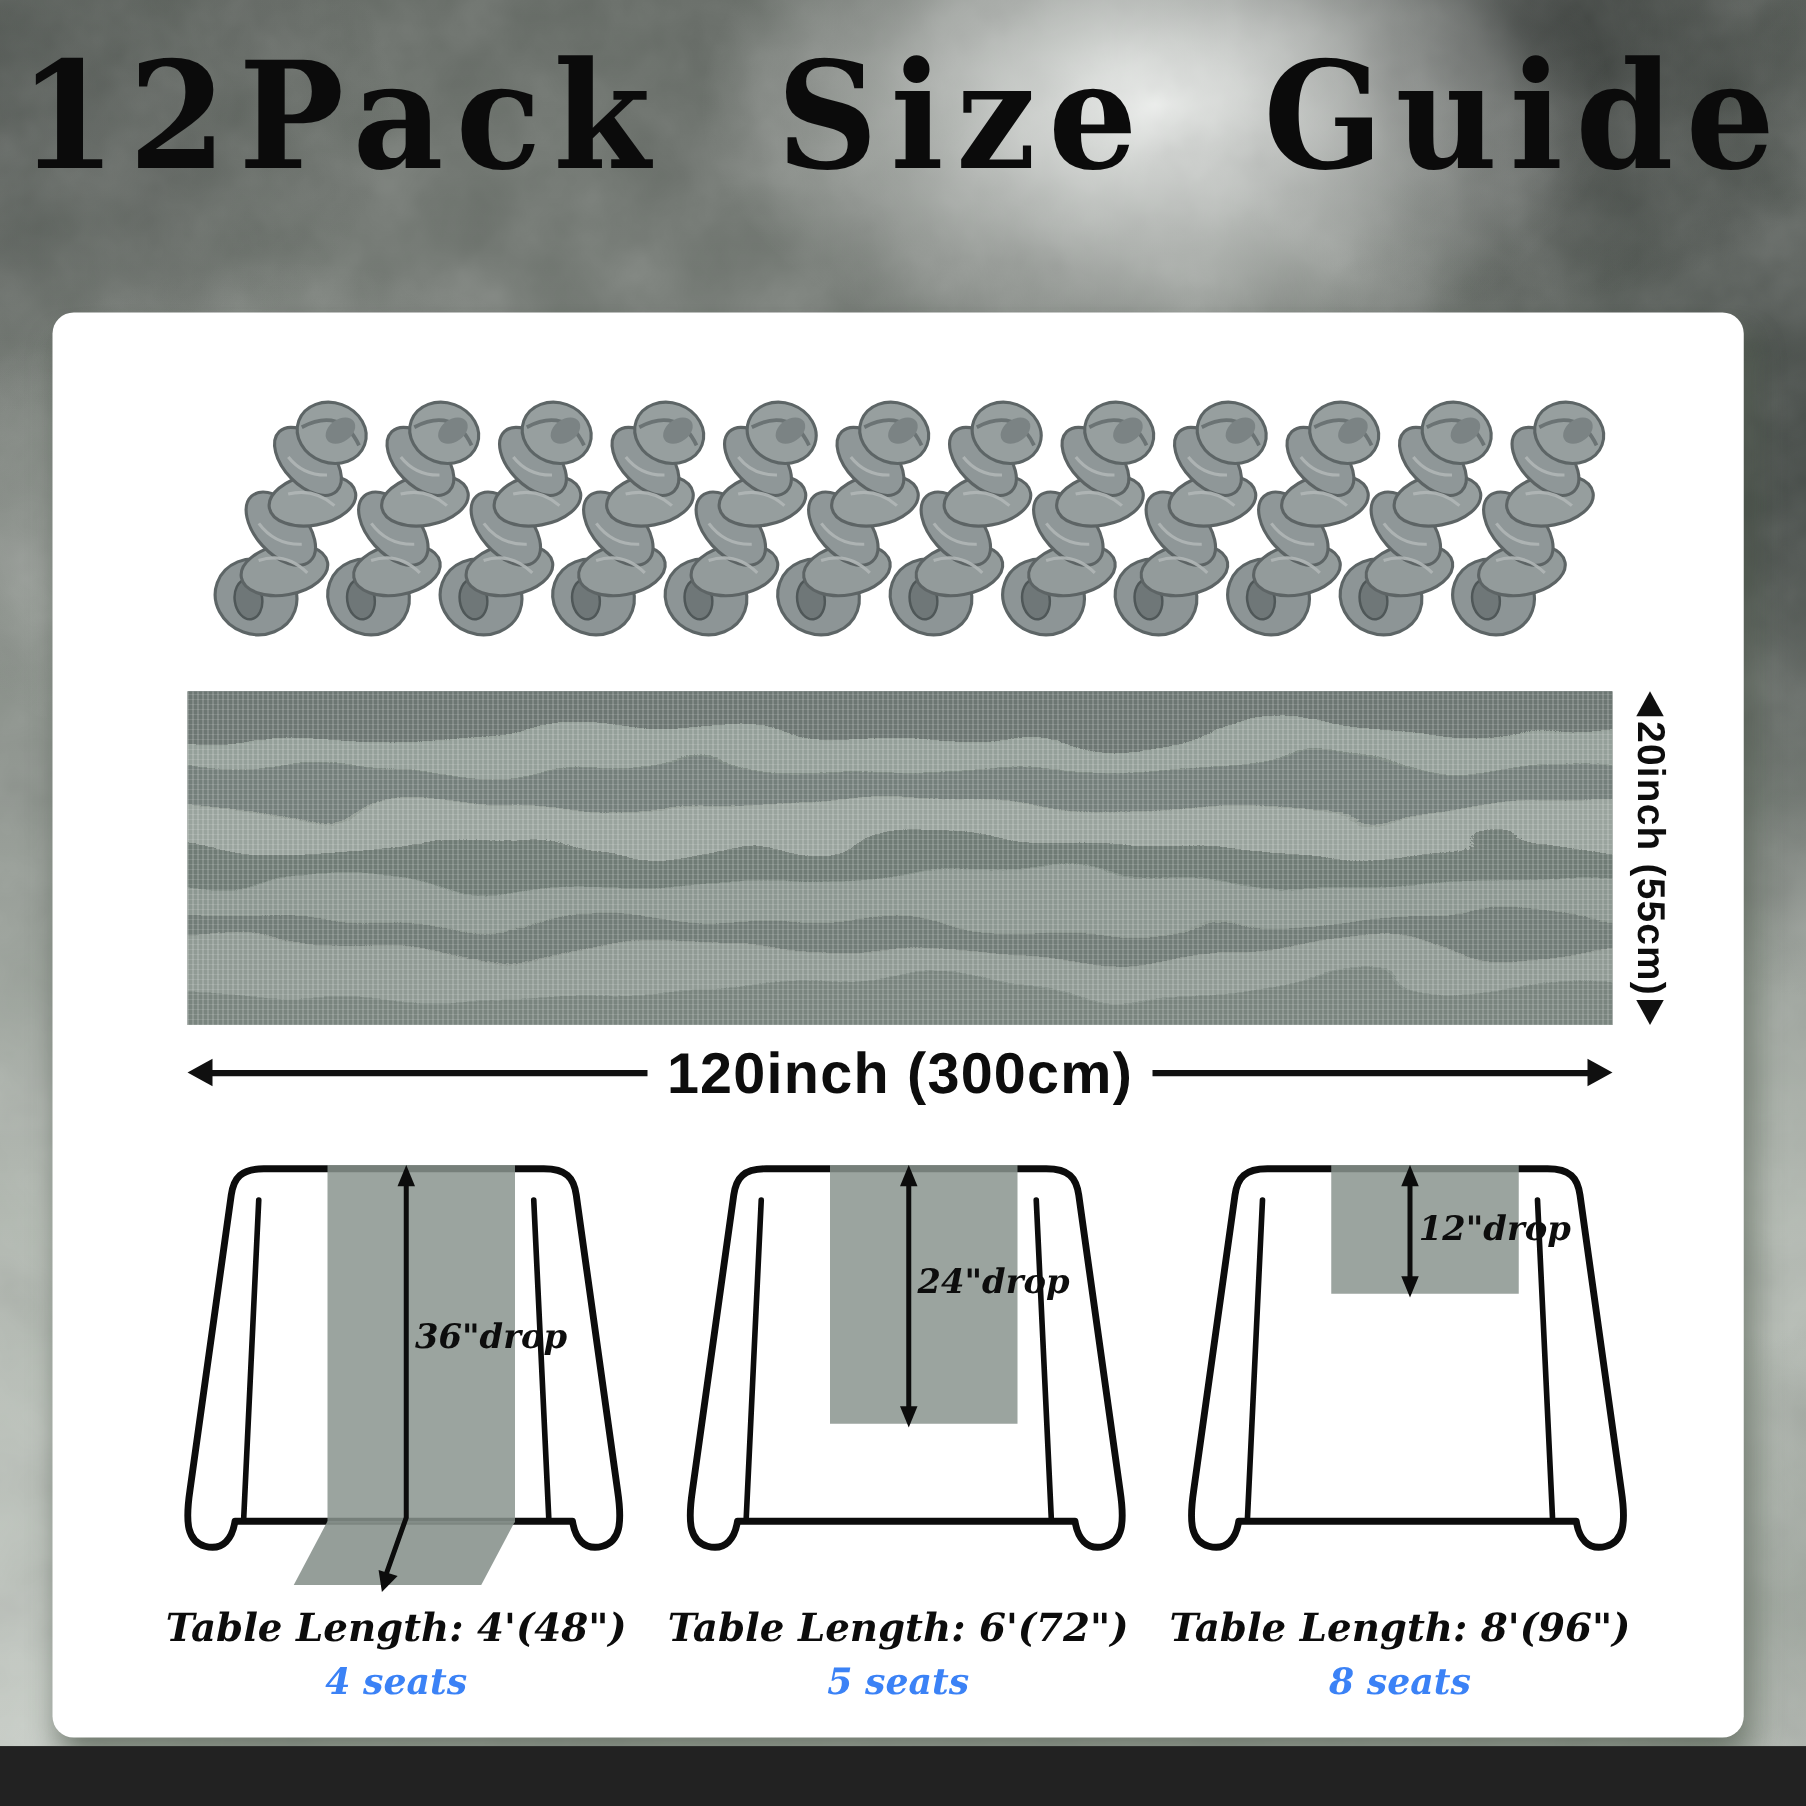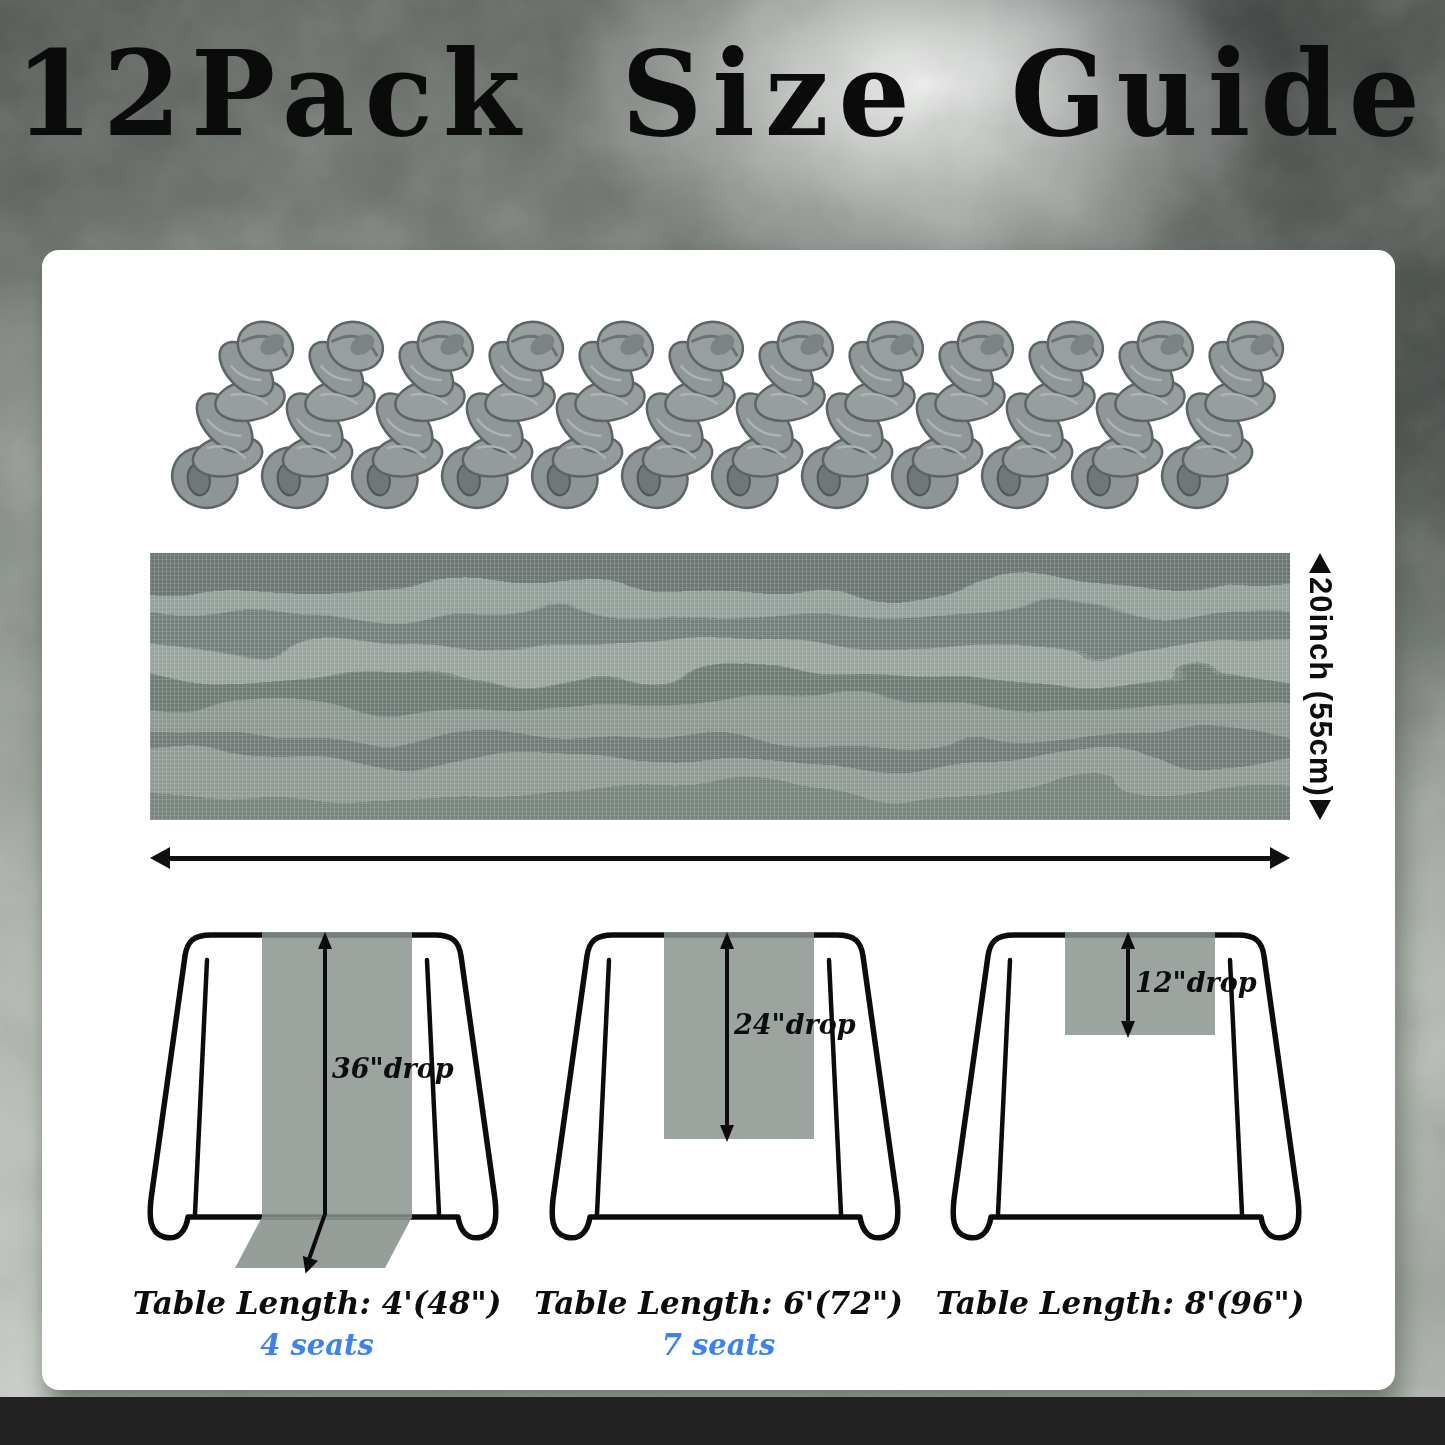--- a/index.html
+++ b/index.html
@@ -302,20 +302,21 @@
       <div class="ah ah-up"></div>
       <div class="vline"></div>
       <span class="vtext">20inch (55cm)</span>
       <div class="vline"></div>
       <div class="ah ah-down"></div>
     </div>
 
     <div class="hdim">
       <div class="ah ah-left"></div>
       <div class="hline"></div>
+      <span class="htext">120inch (300cm)</span>
       <div class="hline"></div>
       <div class="ah ah-right"></div>
     </div>
 
     <div class="tables">
 
       <div class="table-col">
         <svg class="table-art" viewBox="0 0 380 365">
           <path class="outline" d="M 88 19 L 308 19 C 326 19 332 26 334 40 L 367 276 C 371 303 369 317 355 321 C 340 325 333 314 331 301 L 61 301 C 59 314 52 325 37 321 C 23 317 21 303 25 276 L 58 40 C 60 26 66 19 84 19 Z"></path>
           <path class="fold" d="M 80 44 L 68 298 M 300 44 L 312 298"></path>
@@ -334,31 +335,32 @@
         <svg class="table-art" viewBox="0 0 380 365">
           <path class="outline" d="M 88 19 L 308 19 C 326 19 332 26 334 40 L 367 276 C 371 303 369 317 355 321 C 340 325 333 314 331 301 L 61 301 C 59 314 52 325 37 321 C 23 317 21 303 25 276 L 58 40 C 60 26 66 19 84 19 Z"></path>
           <path class="fold" d="M 80 44 L 68 298 M 300 44 L 312 298"></path>
           <rect class="runner" x="135" y="16" width="150" height="207"></rect>
           <line class="dim-arrow" x1="198" y1="28" x2="198" y2="212"></line>
           <polygon class="dim-head" points="198,16 191,33 205,33"></polygon>
           <polygon class="dim-head" points="198,226 191,209 205,209"></polygon>
           <text class="drop-label" x="205" y="118">24"drop</text>
         </svg>
         <div class="cap1">Table Length: 6'(72")</div>
-        <div class="cap2">7 seats</div>
+        <div class="cap2">5 seats</div>
       </div>
 
       <div class="table-col">
         <svg class="table-art" viewBox="0 0 380 365">
           <path class="outline" d="M 88 19 L 308 19 C 326 19 332 26 334 40 L 367 276 C 371 303 369 317 355 321 C 340 325 333 314 331 301 L 61 301 C 59 314 52 325 37 321 C 23 317 21 303 25 276 L 58 40 C 60 26 66 19 84 19 Z"></path>
           <path class="fold" d="M 80 44 L 68 298 M 300 44 L 312 298"></path>
           <rect class="runner" x="135" y="16" width="150" height="103"></rect>
           <line class="dim-arrow" x1="198" y1="28" x2="198" y2="108"></line>
           <polygon class="dim-head" points="198,16 191,33 205,33"></polygon>
           <polygon class="dim-head" points="198,122 191,105 205,105"></polygon>
           <text class="drop-label" x="205" y="76">12"drop</text>
         </svg>
         <div class="cap1">Table Length: 8'(96")</div>
+        <div class="cap2">8 seats</div>
       </div>
 
     </div>
   </div>
 </div>
 
 </body></html>

